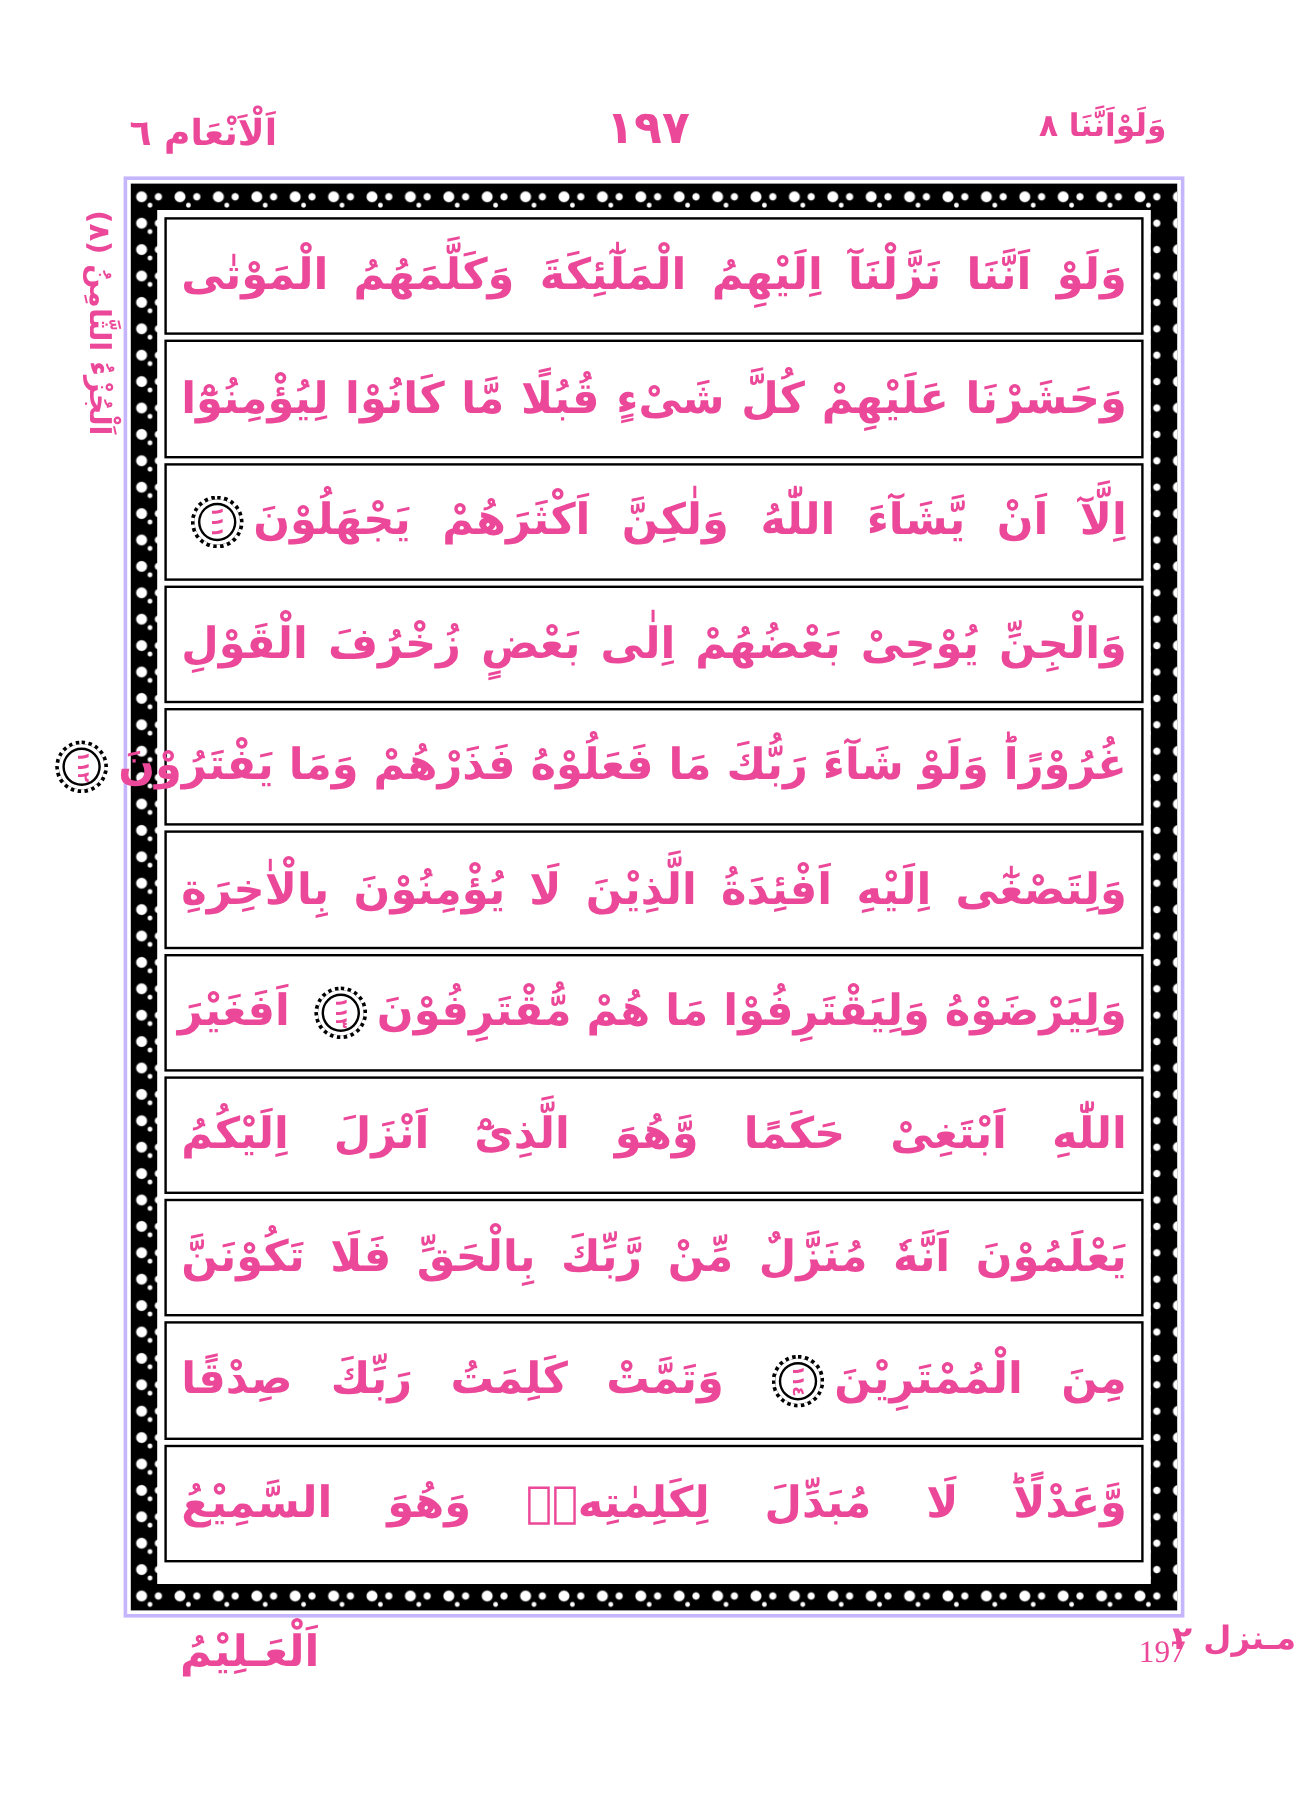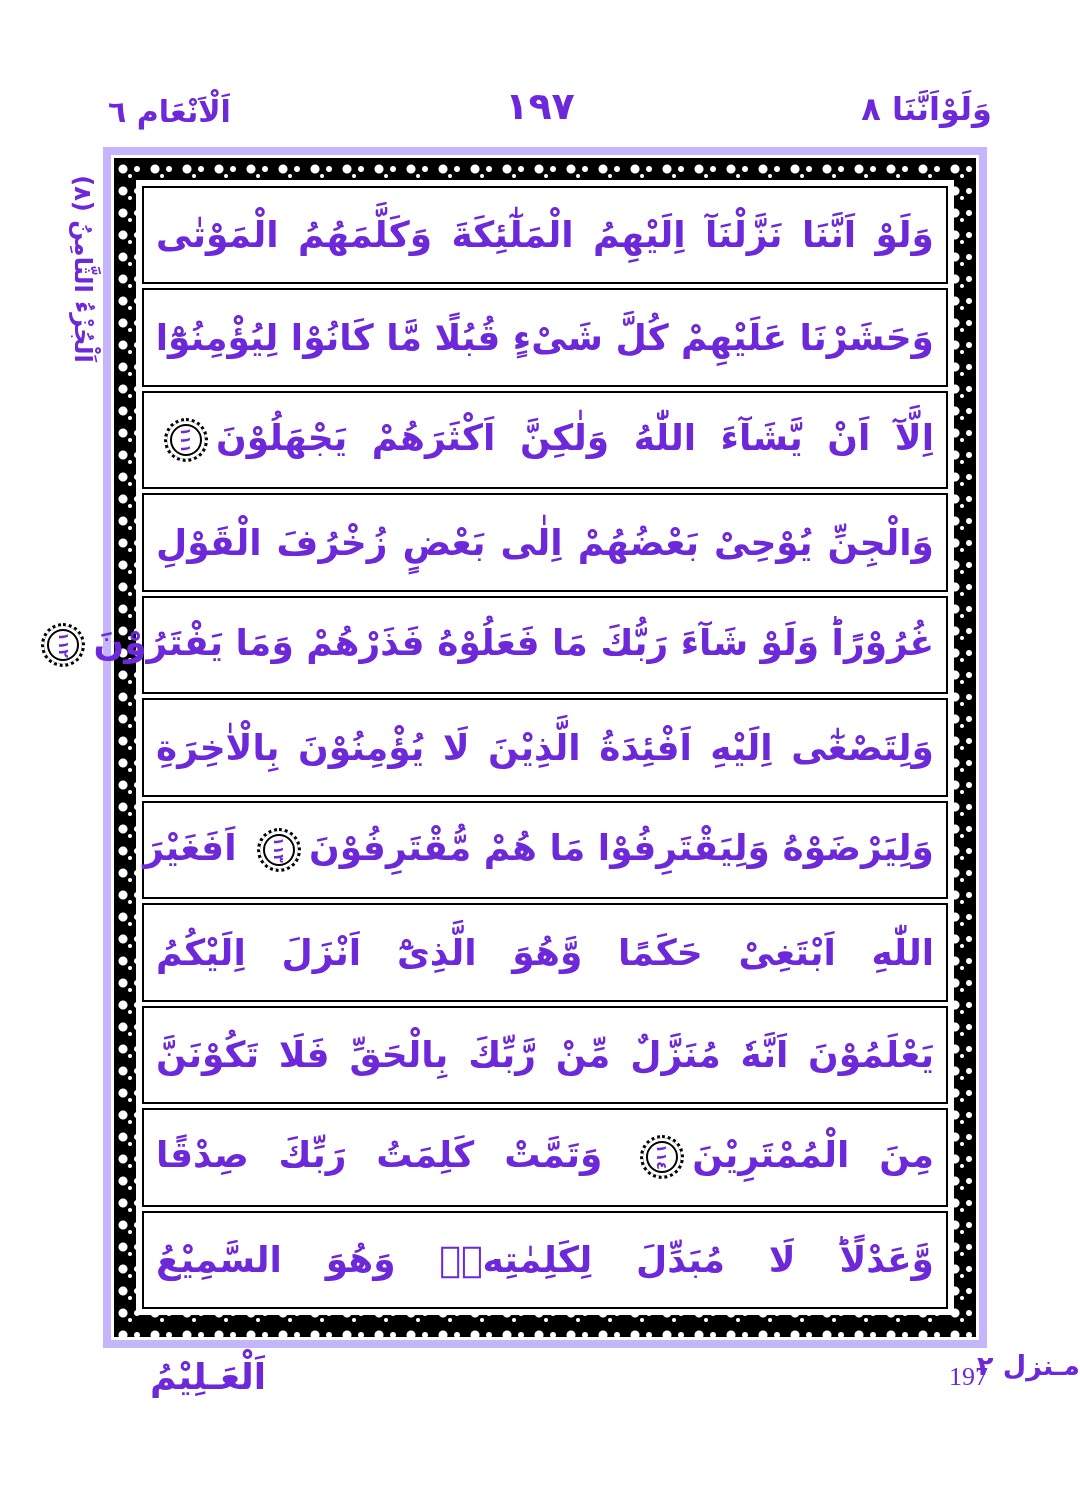--- a/index.html
+++ b/index.html
@@ -1,57 +1,57 @@
 <!DOCTYPE html>
 <html lang="ar" dir="rtl"><head>
 <meta charset="utf-8">
 <style>
   html,body{margin:0;padding:0;background:#fff;}
   .canvas{
     position:relative;
     width:1080px;height:1512px;
     background:#fff;
     font-family:"DejaVu Sans",sans-serif;
-    color:#6d28d9;
+    color:#ec4899;
     overflow:hidden;
   }
   
   .hdr{position:absolute;font-weight:bold;direction:rtl;white-space:nowrap;}
   .hdr-left{left:108px;top:94px;font-size:30px;}
   .hdr-center{left:0;right:0;top:84px;text-align:center;font-size:38px;}
-  .hdr-right{right:88px;top:90px;font-size:32px;}
+  .hdr-right{right:108px;top:90px;font-size:26px;}
   
   .side-label{
     position:absolute;left:-50px;top:252px;width:260px;height:34px;
     text-align:center;font-size:24px;font-weight:bold;direction:rtl;
     transform:rotate(90deg);white-space:nowrap;
   }
   
   .frame{
     position:absolute;left:103px;top:147px;width:884px;height:1201px;
-    box-sizing:border-box;border:8px solid #c4b5fd;padding:3px;background:#fff;
+    box-sizing:border-box;border:3px solid #c4b5fd;padding:3px;background:#fff;
   }
   .ornate-band{
     width:100%;height:100%;box-sizing:border-box;padding:22px;
     background-color:#000;
     background-image:
       radial-gradient(circle at 9px 11px, #fff 4px, rgba(0,0,0,0) 5px),
       radial-gradient(circle at 23px 11px, #fff 2.5px, rgba(0,0,0,0) 3.5px),
       radial-gradient(circle at 16px 18px, #fff 1.5px, rgba(0,0,0,0) 2.5px);
     background-size:32px 22px;
   }
   .lines-area{
     width:100%;height:100%;box-sizing:border-box;background:#fff;
     padding:6px;display:flex;flex-direction:column;
   }
   .line-row{
     flex:1;margin-bottom:4px;border:2px solid #000;box-sizing:border-box;
     display:flex;align-items:center;background:#fff;min-height:0;
   }
-  .line-row:last-child{margin-bottom:0;}
+  .line-row:last-child{margin-bottom:12px;}
   .line-text{
     width:100%;direction:rtl;
     text-align:justify;text-align-last:justify;
     font-size:36px;font-weight:bold;line-height:1.05;
     padding:0 12px;box-sizing:border-box;white-space:nowrap;
   }
   
   .ayah-marker{
     display:inline-flex;align-items:center;justify-content:center;
     width:38px;height:38px;border-radius:50%;

